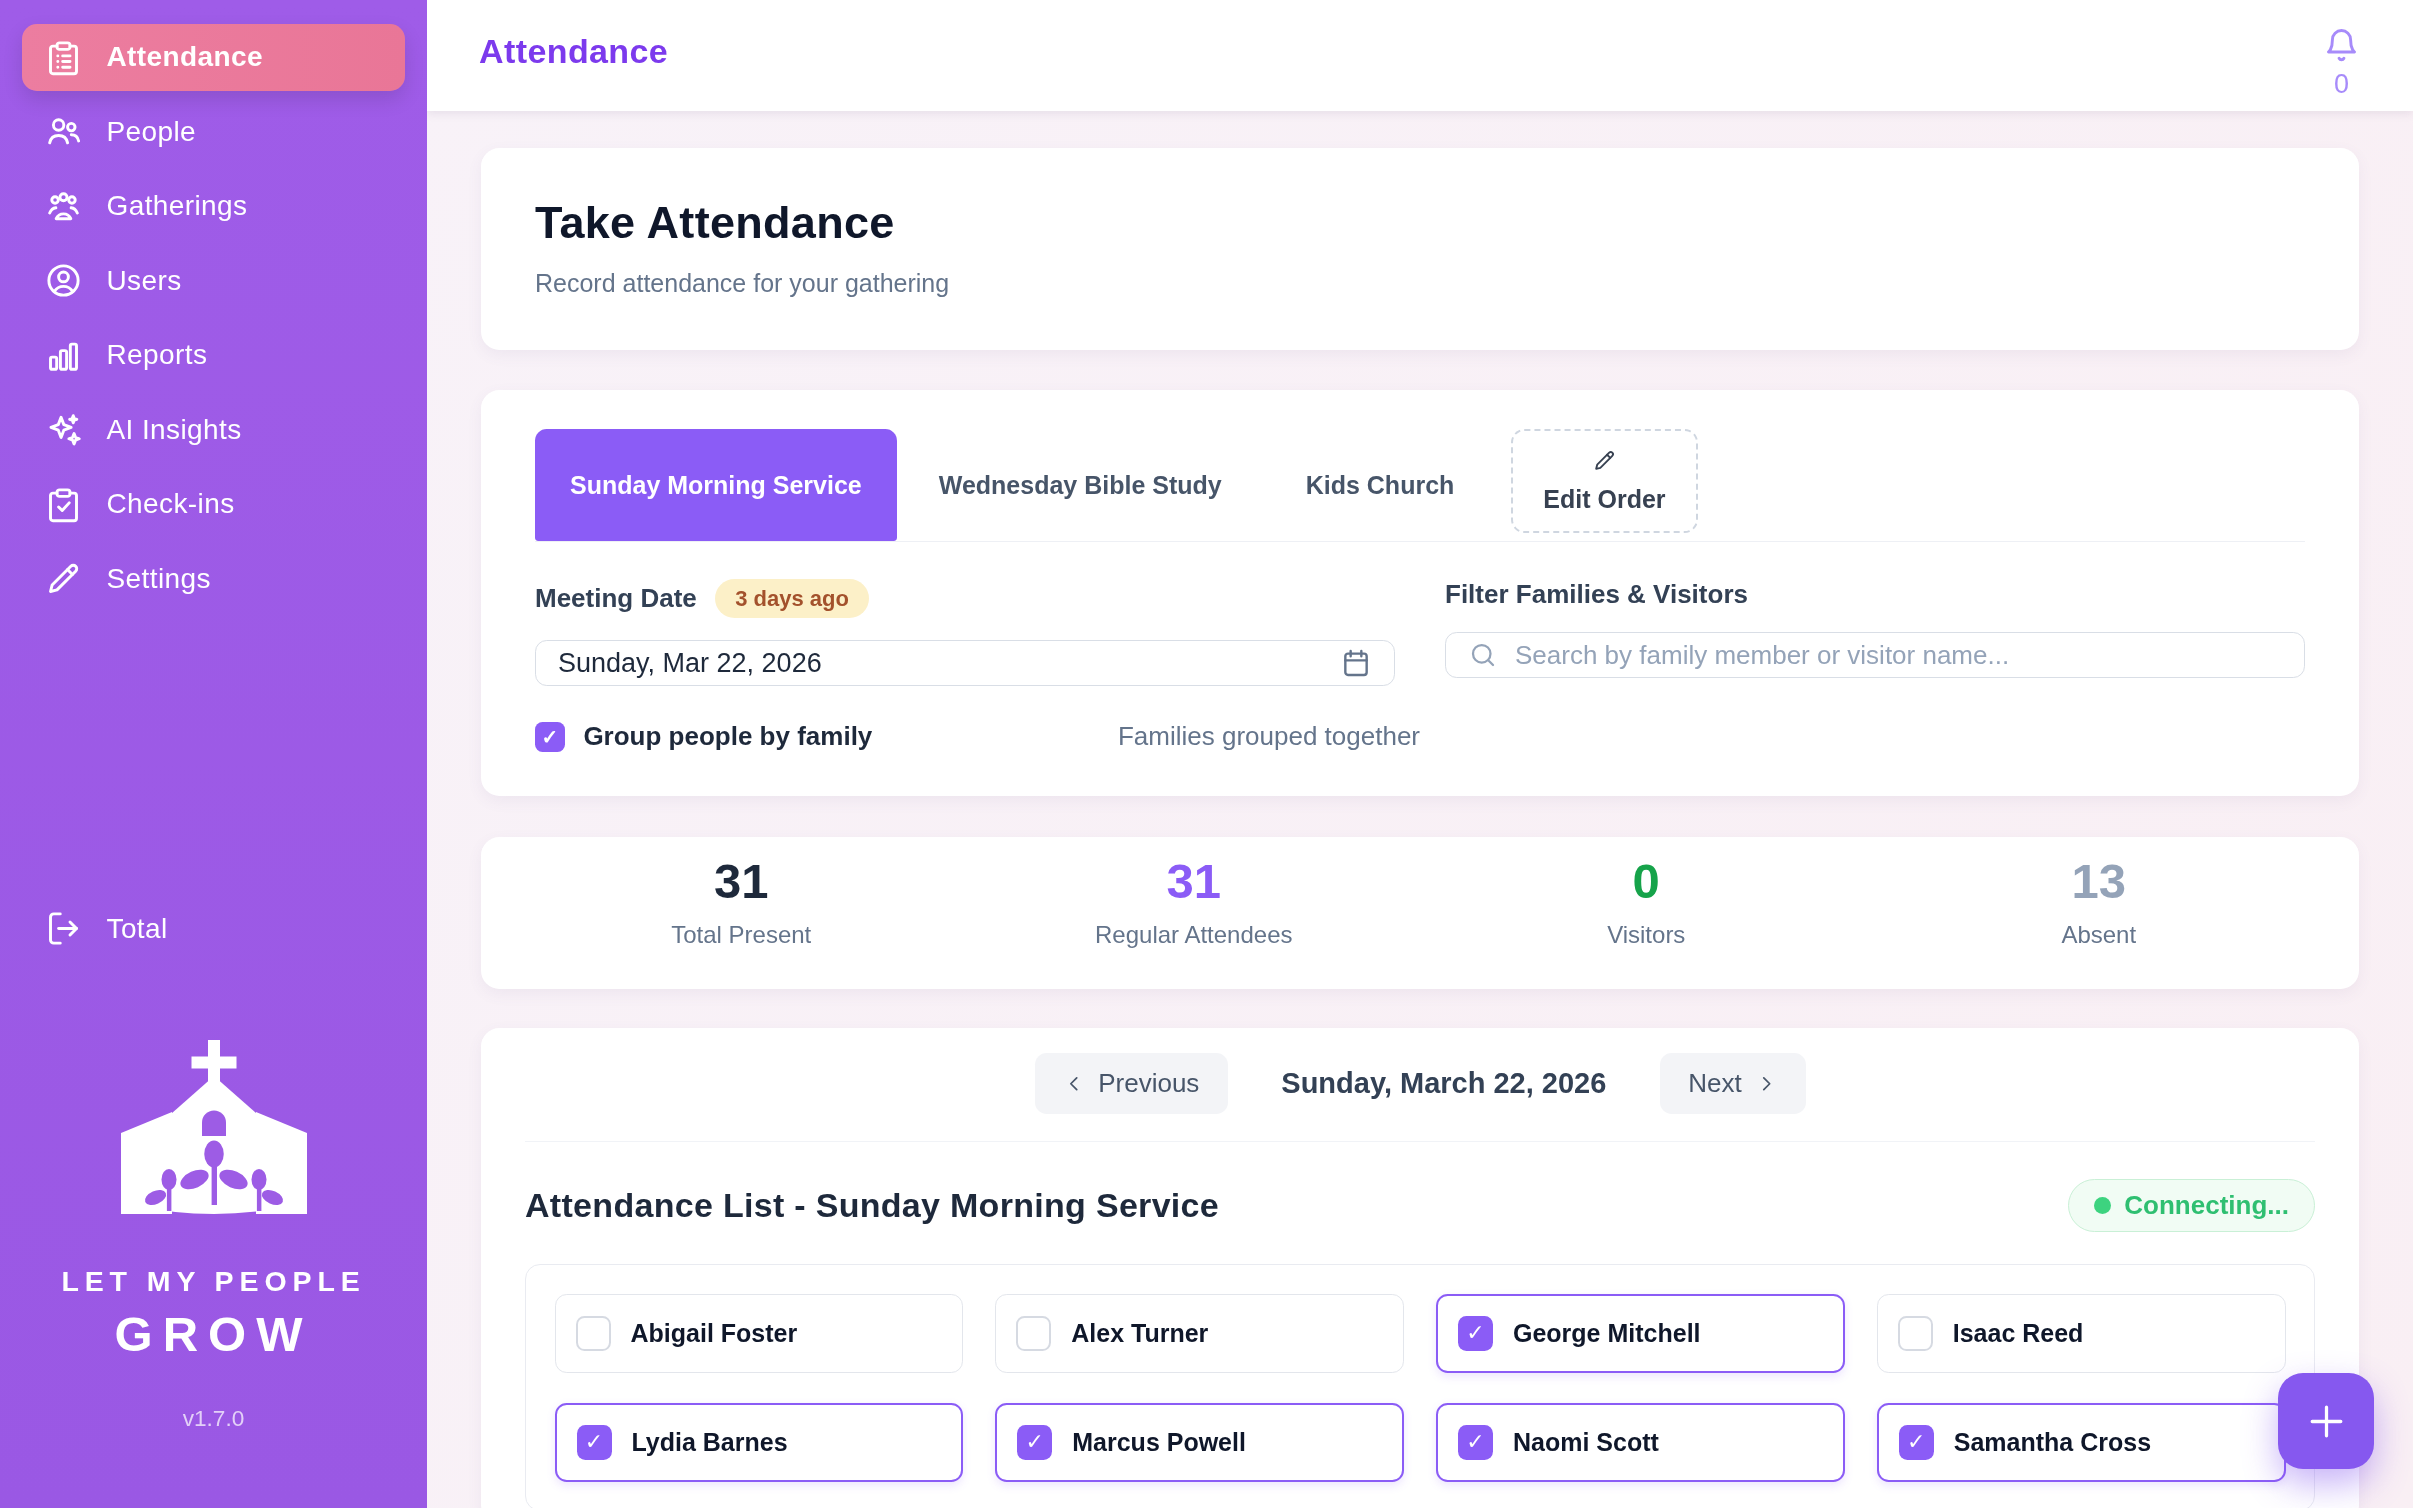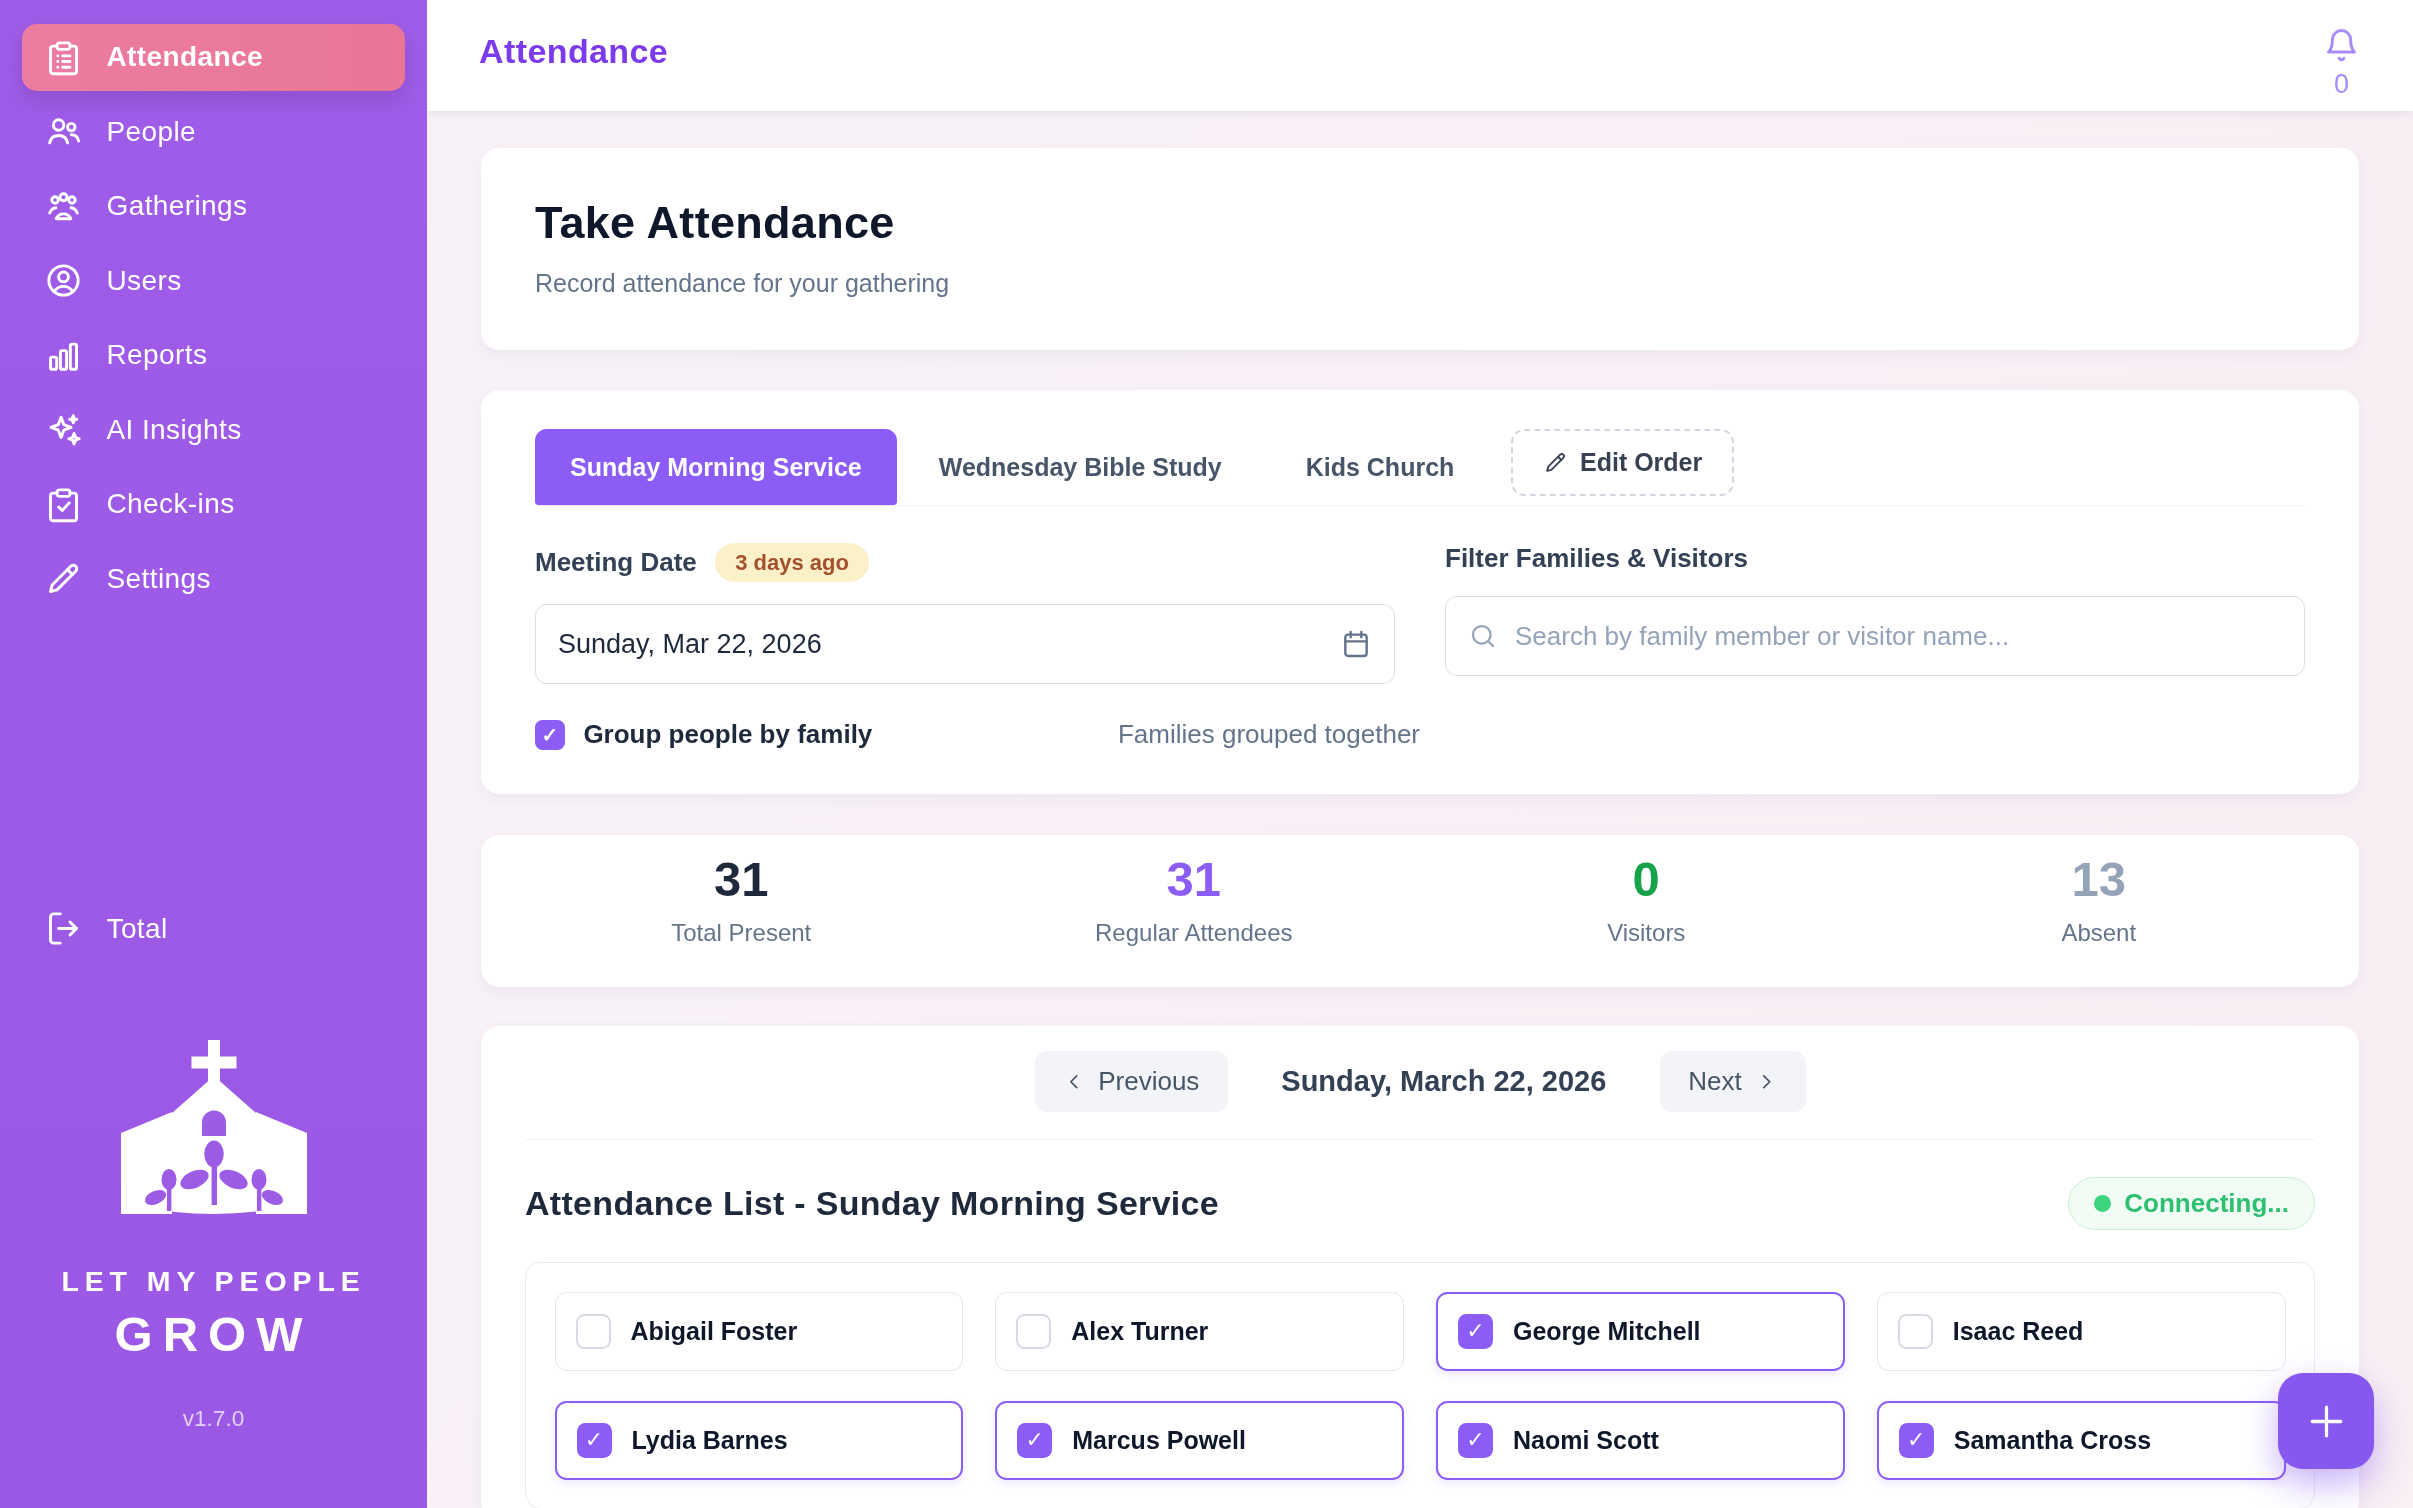--- a/index.html
+++ b/index.html
@@ -35,28 +35,28 @@
   .card-take { padding:49px 54px 52px; margin-bottom:40px; }
   .take-title { font-size:45px; font-weight:800; color:#0f172a; letter-spacing:0.3px; }
   .take-sub { font-size:25px; color:#64748b; margin-top:20px; }
 
   
   .card-form { padding:39px 54px 44px; margin-bottom:41px; }
   .tabs-row { display:flex; align-items:stretch; border-bottom:1.7px solid #eef0f5; }
   .tab { font-size:25px; font-weight:600; color:#475569; padding:23.5px 42px; display:flex; align-items:center; cursor:pointer; }
   .tab.active { background:#8b5cf6; color:#fff; border-radius:11.7px 11.7px 3.4px 3.4px; padding:23.5px 35px; }
   .edit-order { margin-left:15px; margin-bottom:8.4px; align-self:center; display:flex; align-items:center; gap:11.7px;
-                border:2.5px dashed #cfd6e0; border-radius:13.4px; padding:17px 30px; color:#374151; font-size:25px; font-weight:600; cursor:pointer; }
+                border:2.5px dashed #cfd6e0; border-radius:13.4px; padding:17px 30px; color:#374151; font-size:25px; font-weight:600; cursor:pointer;flex-direction:column; }
   .edit-order svg { width:25px; height:25px; }
 
   .form-grid { display:flex; gap:50px; margin-top:37px; }
   .form-col { flex:1; }
   .field-label { font-size:26px; font-weight:600; color:#334155; display:flex; align-items:center; gap:18.4px; }
   .badge-ago { background:#fcf0c8; color:#a3512c; font-size:22px; font-weight:600; border-radius:837px; padding:6.7px 20px; }
-  .input { margin-top:22px; height:80px; border:1.7px solid #d9dee6; border-radius:11.7px; display:flex; align-items:center;
+  .input { margin-top:22px; height:46px; border:1.7px solid #d9dee6; border-radius:11.7px; display:flex; align-items:center;
            padding:0 22px; background:#fff; position:relative; }
   .input-text { font-size:27px; color:#1e293b; }
   .input .cal { margin-left:auto; width:32px; height:32px; color:#64748b; }
   .input .mag { width:30px; height:30px; color:#94a3b8; margin-right:17px; }
   .placeholder { font-size:26px; color:#94a3b8; }
 
   .group-row { display:flex; align-items:center; margin-top:35px; }
   .group-left { flex:1; display:flex; align-items:center; justify-content:space-between; }
   .cbx { width:30px; height:30px; border-radius:7.5px; background:#8b5cf6; color:#fff; display:flex; align-items:center;
          justify-content:center; font-size:20px; font-weight:700; cursor:pointer; }

